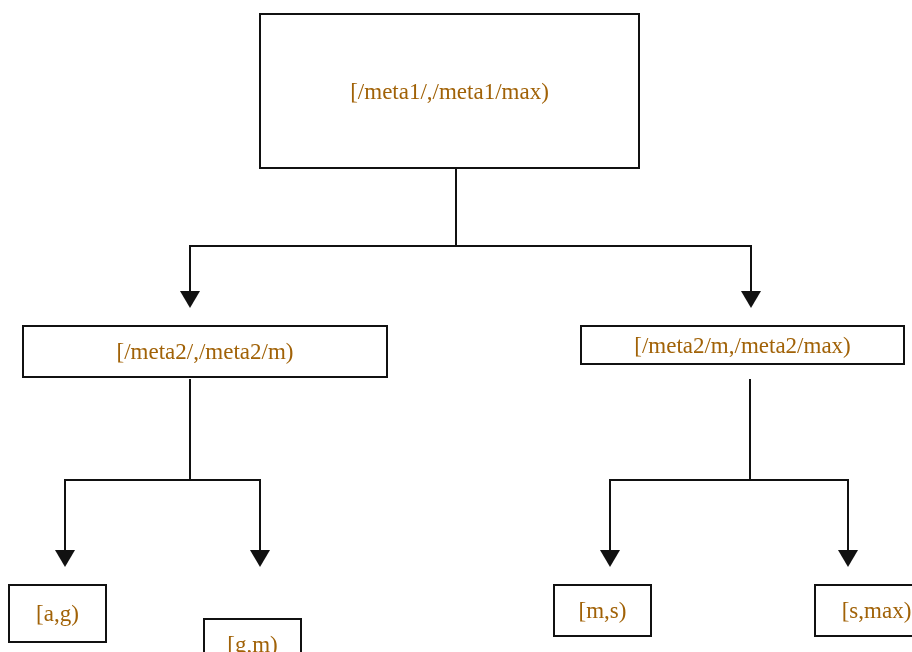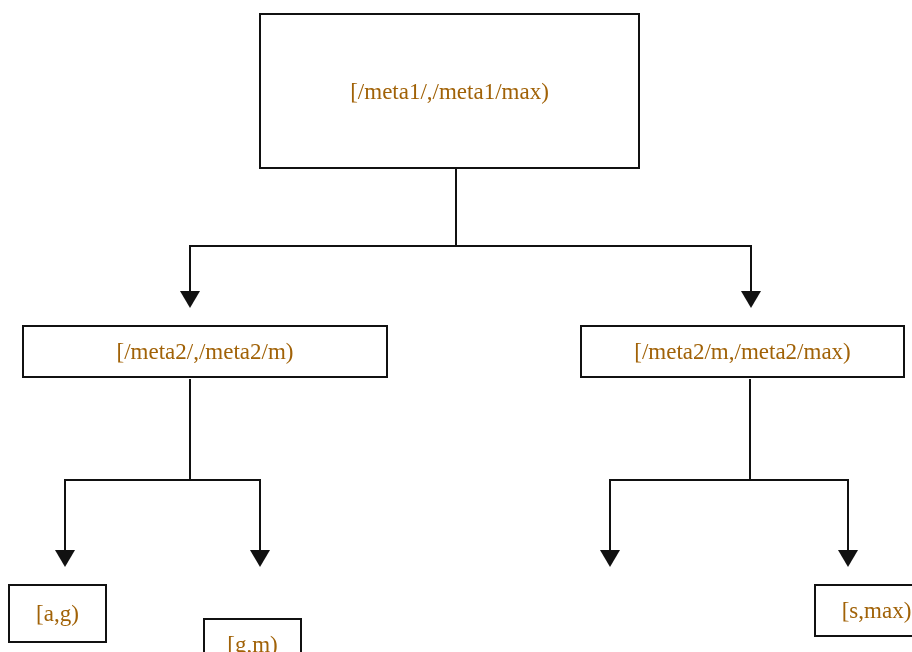--- a/index.html
+++ b/index.html
@@ -30,21 +30,21 @@
     background: #ffffff;
     display: flex;
     align-items: center;
     justify-content: center;
     font-size: 23px;
     line-height: 1;
     white-space: nowrap;
   }
   #node-root  { left: 259px; top: 13px;  width: 381px; height: 156px; }
   #node-left  { left: 22px;  top: 325px; width: 366px; height: 53px; }
-  #node-right { left: 580px; top: 325px; width: 325px; height: 53px; }
+  #node-right { left: 580px; top: 325px; width: 325px; height: 40px; }
   #node-ag    { left: 8px;   top: 584px; width: 99px;  height: 59px; }
   #node-gm    { left: 203px; top: 584px; width: 99px;  height: 53px; margin-top: 34px; }
   #node-ms    { left: 553px; top: 584px; width: 99px;  height: 53px; }
   #node-smax  { left: 814px; top: 584px; width: 125px; height: 53px; }
 </style>
 </head>
 <body>
 
 <div class="canvas">
 
@@ -89,18 +89,21 @@
   </div>
 
   <div class="node" id="node-ag">
     <span>[a,g)</span>
   </div>
 
   <div class="node" id="node-gm">
     <span>[g,m)</span>
   </div>
 
+  <div class="node" id="node-ms">
+    <span>[m,s)</span>
+  </div>
 
   <div class="node" id="node-smax">
     <span>[s,max)</span>
   </div>
 
 </div>
 
 </body></html>

